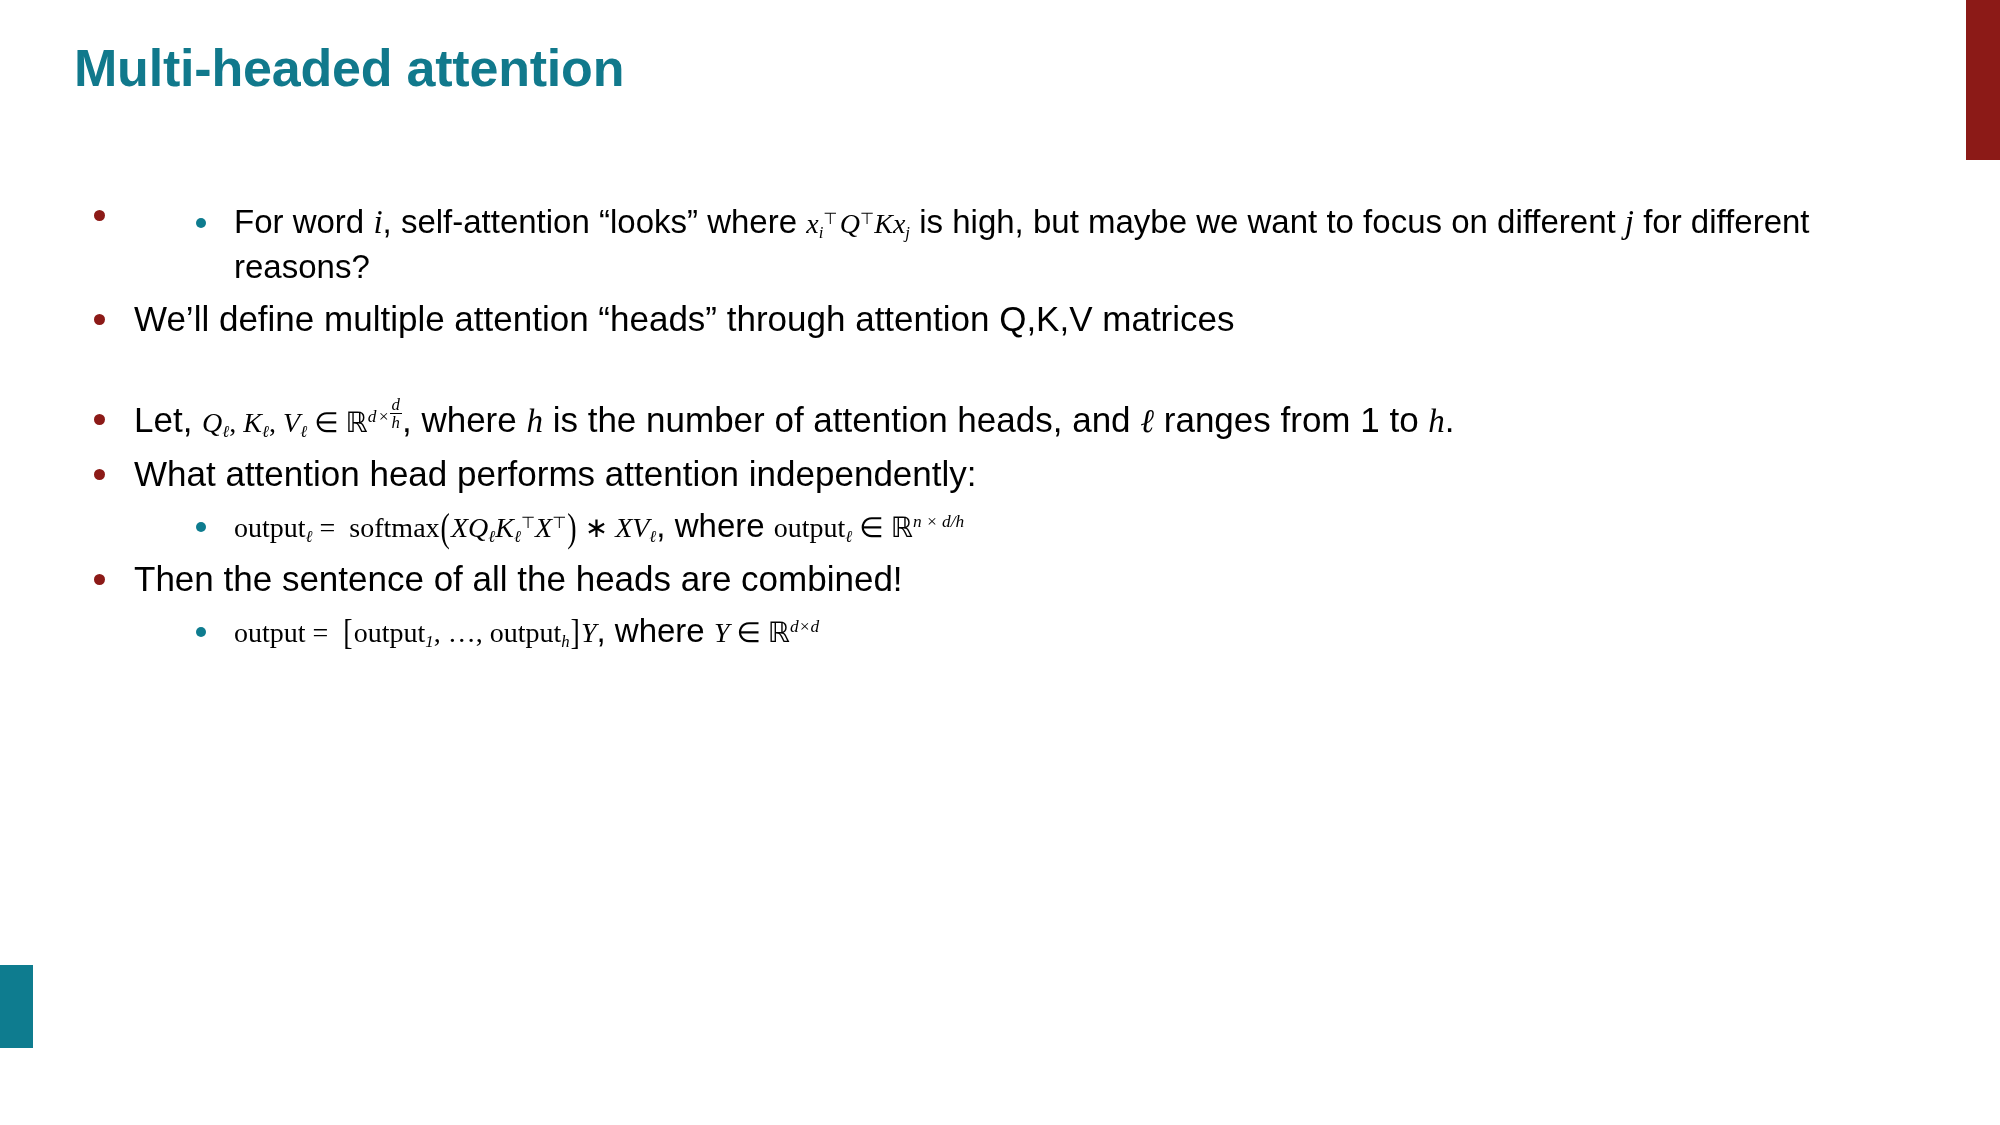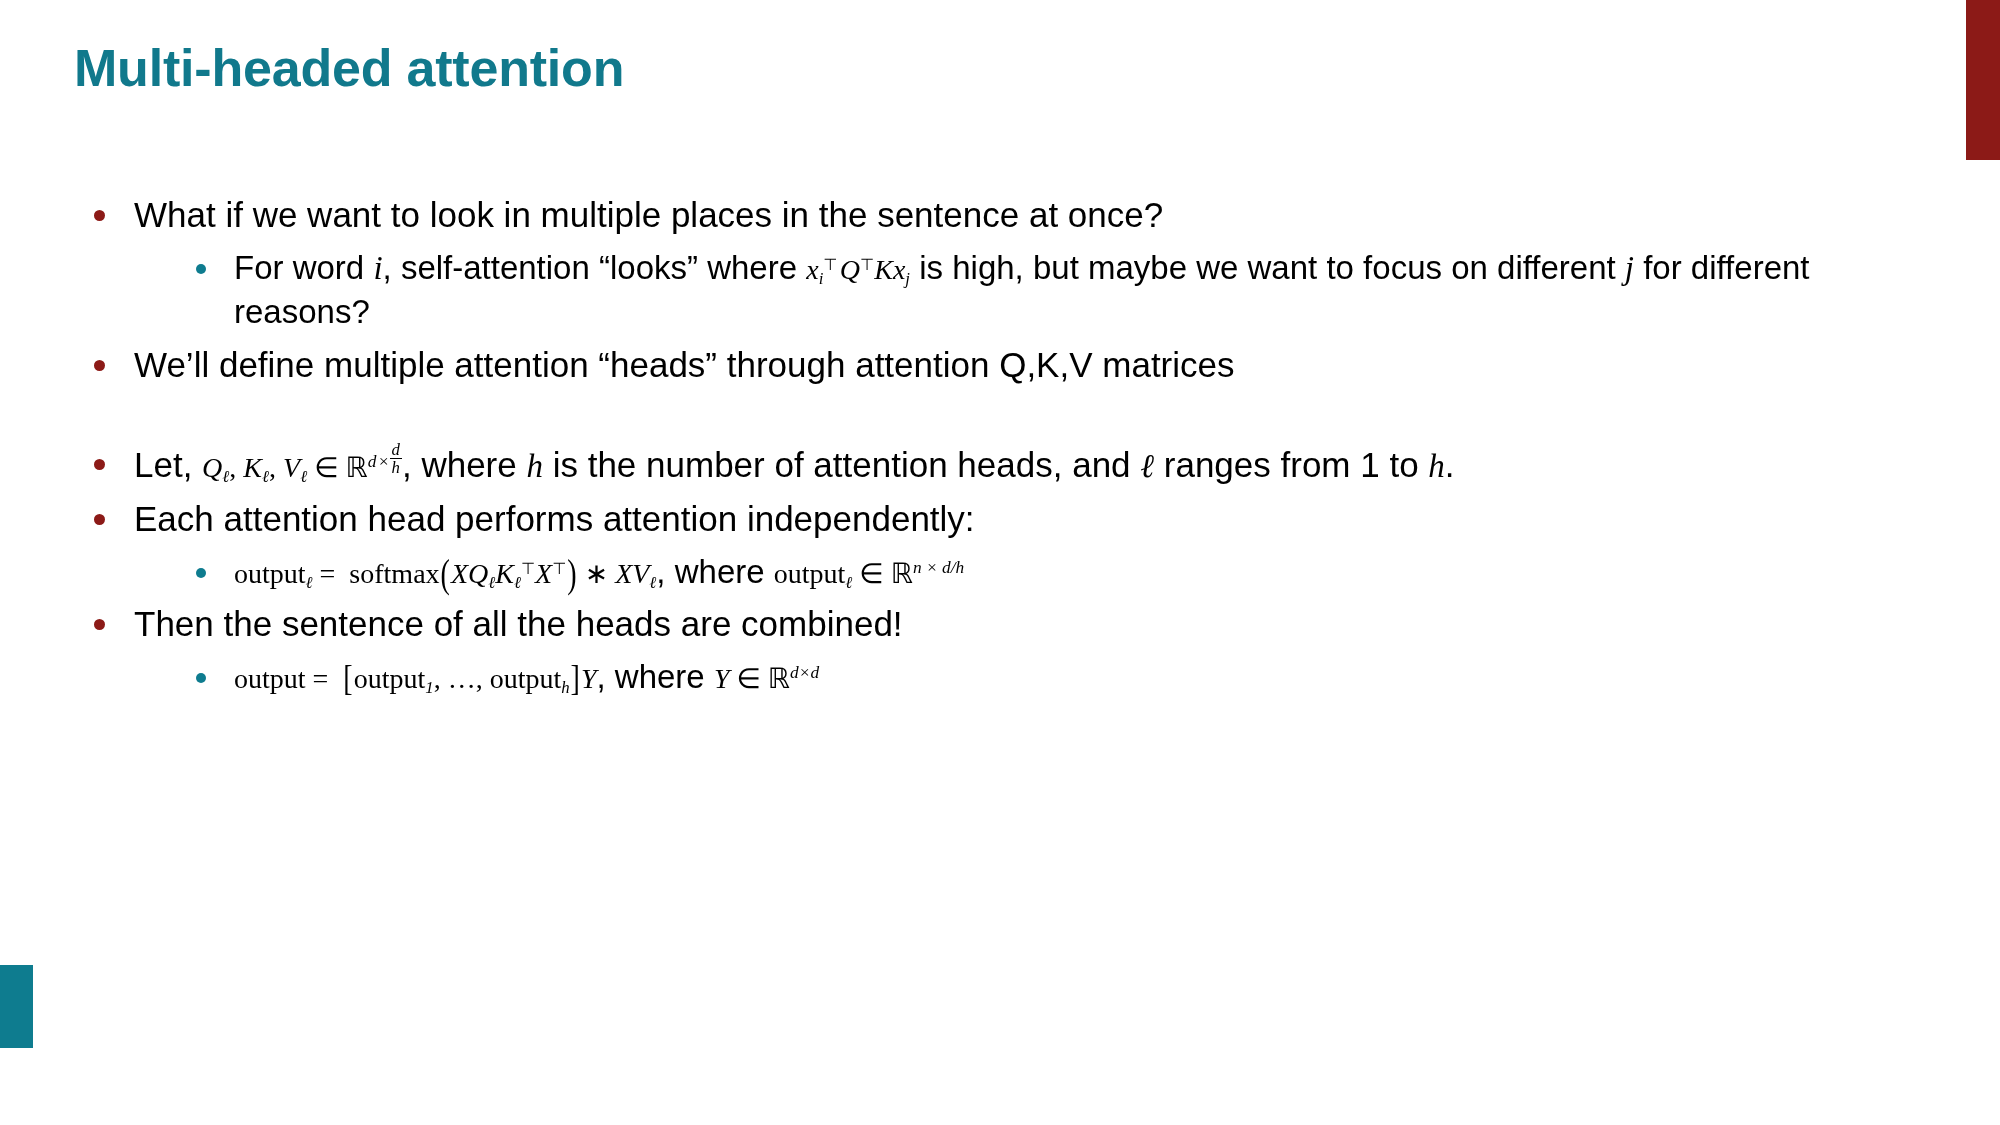--- a/index.html
+++ b/index.html
@@ -173,21 +173,20 @@
 
   <div class="accent-right"></div>
   <div class="accent-bottom-left"></div>
 
   <div class="title">Multi-headed attention</div>
 
   <div class="body-block">
 
     <div class="bullet lvl1">
       <span class="marker"></span>
-      <span class="txt">What if we want to look in multiple places in the sentence at once?</span>
     </div>
 
     <div class="bullet lvl2">
       <span class="marker"></span>
       <span class="txt">For word </span><span class="math mathsmall">i</span><span class="txt">, self-attention “looks” where </span><span class="math"><span>x</span><sub class="m">i</sub><sup class="T">⊤</sup> <span>Q</span><sup class="T">⊤</sup><span>K</span><span>x</span><sub class="m">j</sub></span><span class="txt"> is high, but maybe we want to focus on different </span><span class="math mathsmall">j</span><span class="txt"> for different reasons?</span>
     </div>
 
     <div class="bullet lvl1">
       <span class="marker"></span>
       <span class="txt">We’ll define </span><b class="strong">multiple attention “heads”</b><span class="txt"> through attention Q,K,V matrices</span>
@@ -195,21 +194,21 @@
 
     <div class="spacer-row"></div>
 
     <div class="bullet lvl1">
       <span class="marker"></span>
       <span class="txt">Let, </span><span class="math"><span>Q</span><sub class="m">ℓ</sub><span class="up">,&nbsp;</span><span>K</span><sub class="m">ℓ</sub><span class="up">,&nbsp;</span><span>V</span><sub class="m">ℓ</sub></span><span class="math"><span class="up">&nbsp;∈&nbsp;</span></span><span class="math"><span class="bbR">ℝ</span><span class="exp">d ×</span><span class="frac"><span class="num">d</span><span class="den">h</span></span></span><span class="txt">, where </span><span class="math mathsmall">h</span><span class="txt"> is the number of attention heads, and </span><span class="math mathsmall">ℓ</span><span class="txt"> ranges from 1 to </span><span class="math mathsmall">h</span><span class="txt">.</span>
     </div>
 
     <div class="bullet lvl1">
       <span class="marker"></span>
-      <span class="txt">Each attention head performs attention independently:</span>
+      <span class="txt">What attention head performs attention independently:</span>
     </div>
 
     <div class="bullet lvl2">
       <span class="marker"></span>
       <span class="math"><span class="op">output</span><sub class="m">ℓ</sub><span class="up">&nbsp;<span>=</span>&nbsp;&nbsp;</span><span class="op">softmax</span><span class="paren">(</span><span>XQ</span><sub class="m">ℓ</sub><span>K</span><sub class="m">ℓ</sub><sup class="T">⊤</sup><span>X</span><sup class="T">⊤</sup><span class="paren">)</span><span class="up">&nbsp;<span>∗</span>&nbsp;</span><span>XV</span><sub class="m">ℓ</sub></span><span class="txt">, where </span><span class="math"><span class="op">output</span><sub class="m">ℓ</sub><span class="up">&nbsp;<span>∈</span>&nbsp;</span><span class="bbR">ℝ</span><span class="exp">n × d/h</span></span>
     </div>
 
     <div class="bullet lvl1">
       <span class="marker"></span>
       <span class="txt">Then the sentence of all the heads are combined!</span>

